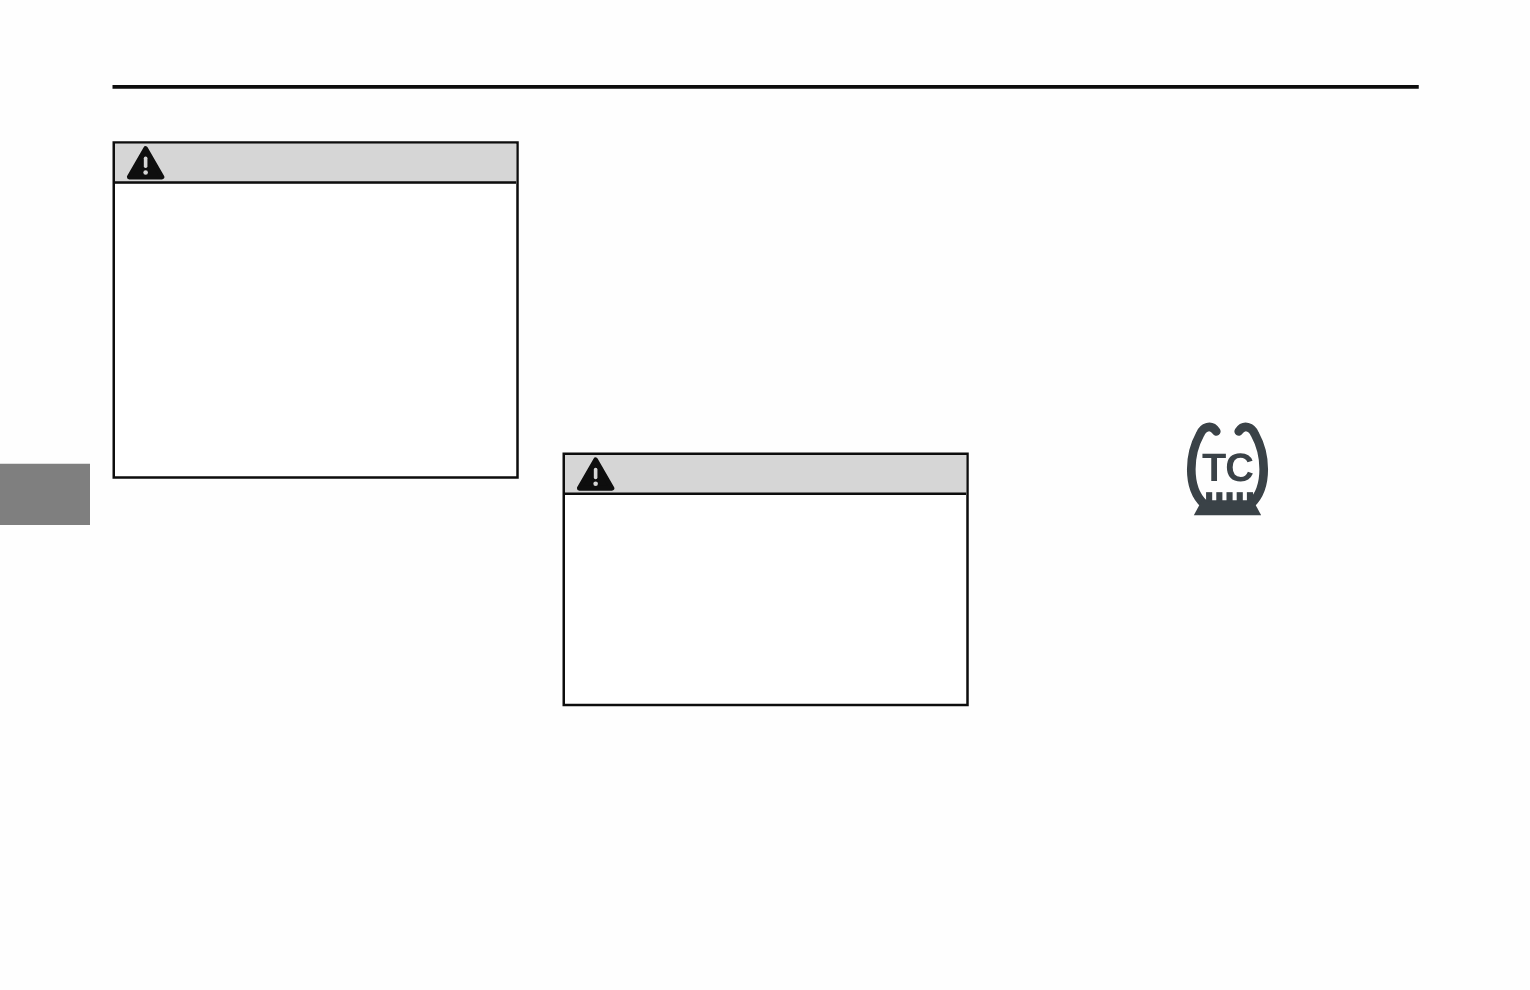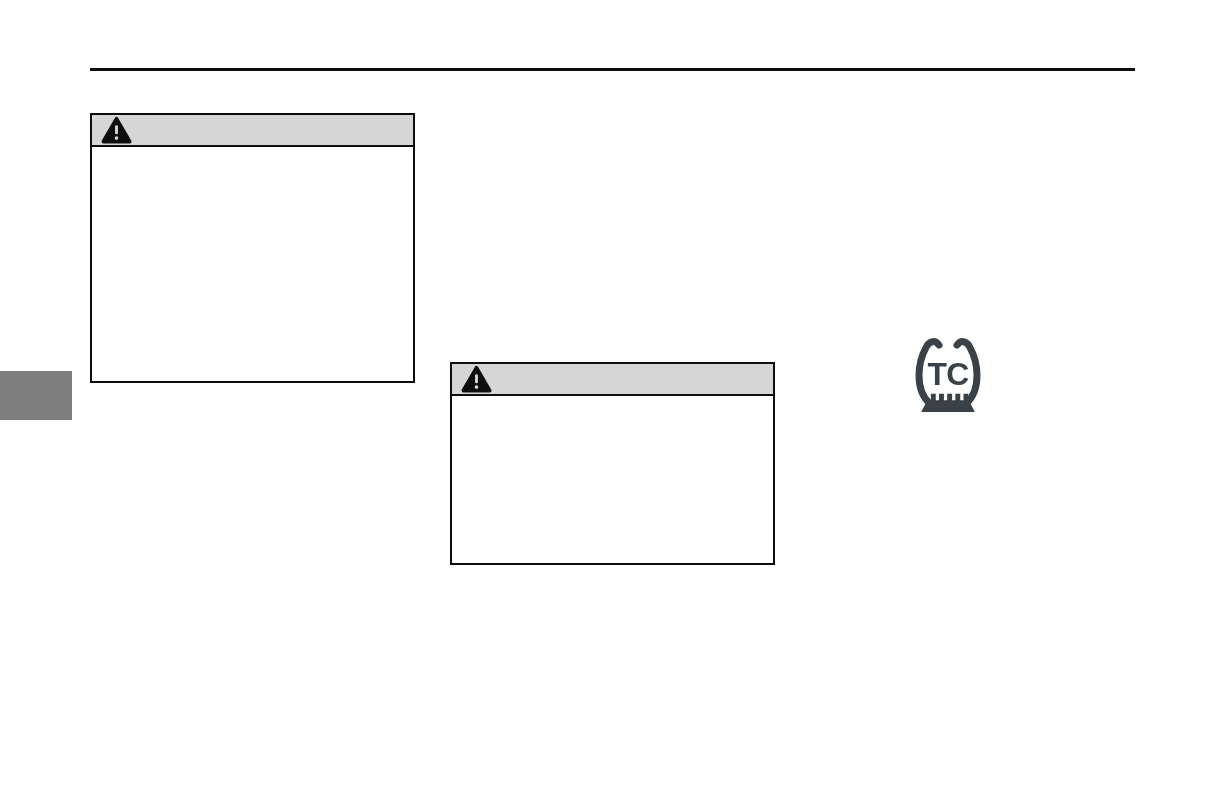--- a/index.html
+++ b/index.html
@@ -50,21 +50,21 @@
 
   .chapter-tab {
     position: absolute;
     left: 0; top: 371px;
     width: 72px; height: 49px;
     background: #7f7f7f;
   }
 
   .tc-indicator {
     position: absolute;
-    left: 907px; top: 337px;
+    left: 941px; top: 337px;
     width: 82px; height: 80px;
   }
   .tc-indicator svg { width: 100%; height: 100%; }
 </style>
 </head>
 <body>
 
 <div>
 
   <div class="top-rule"></div>

